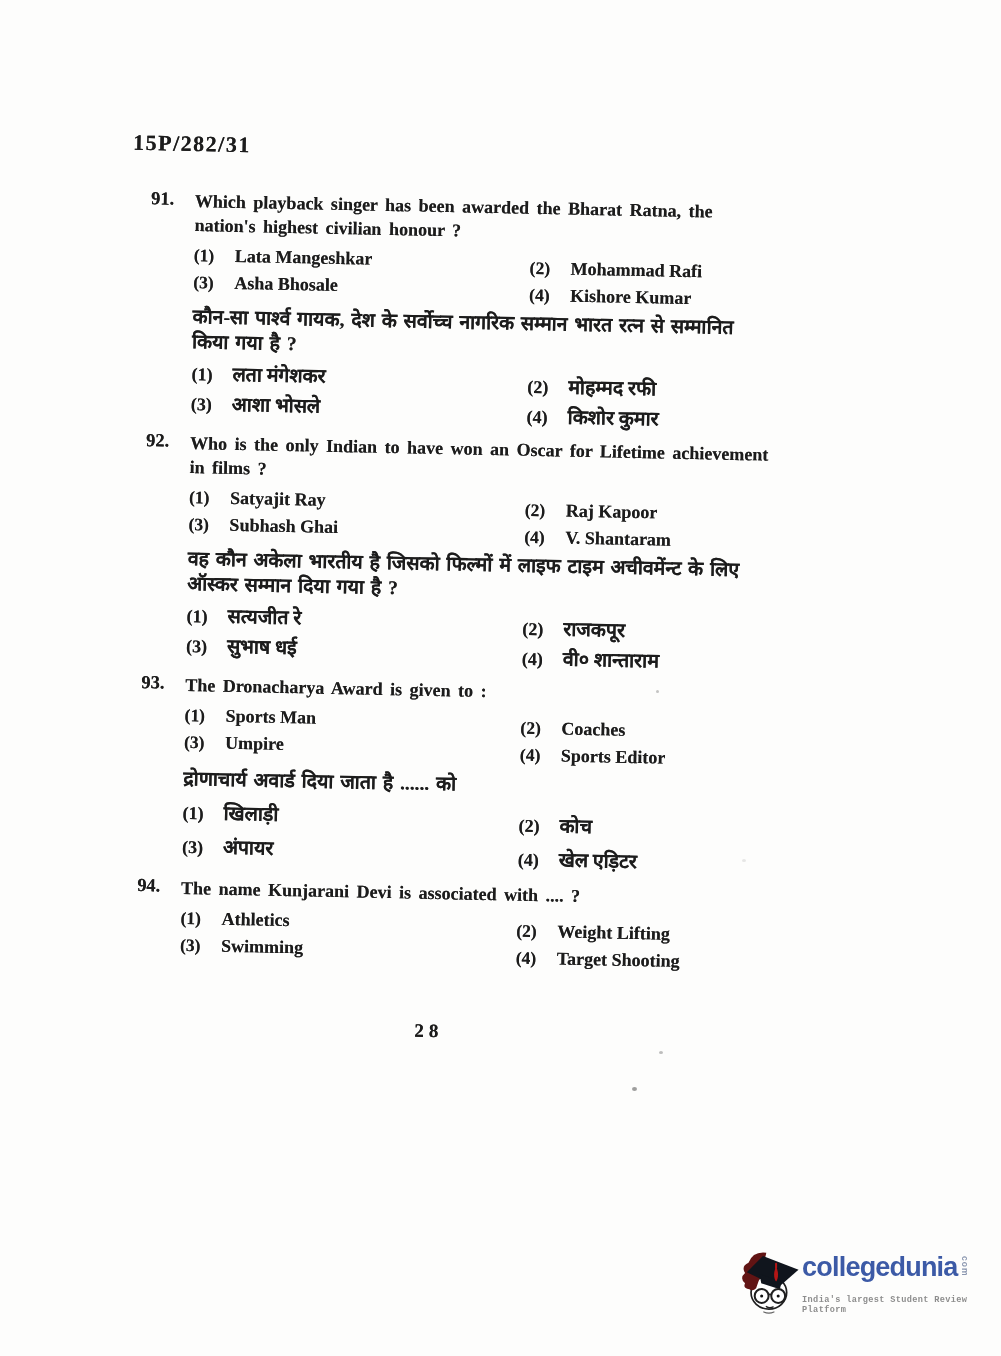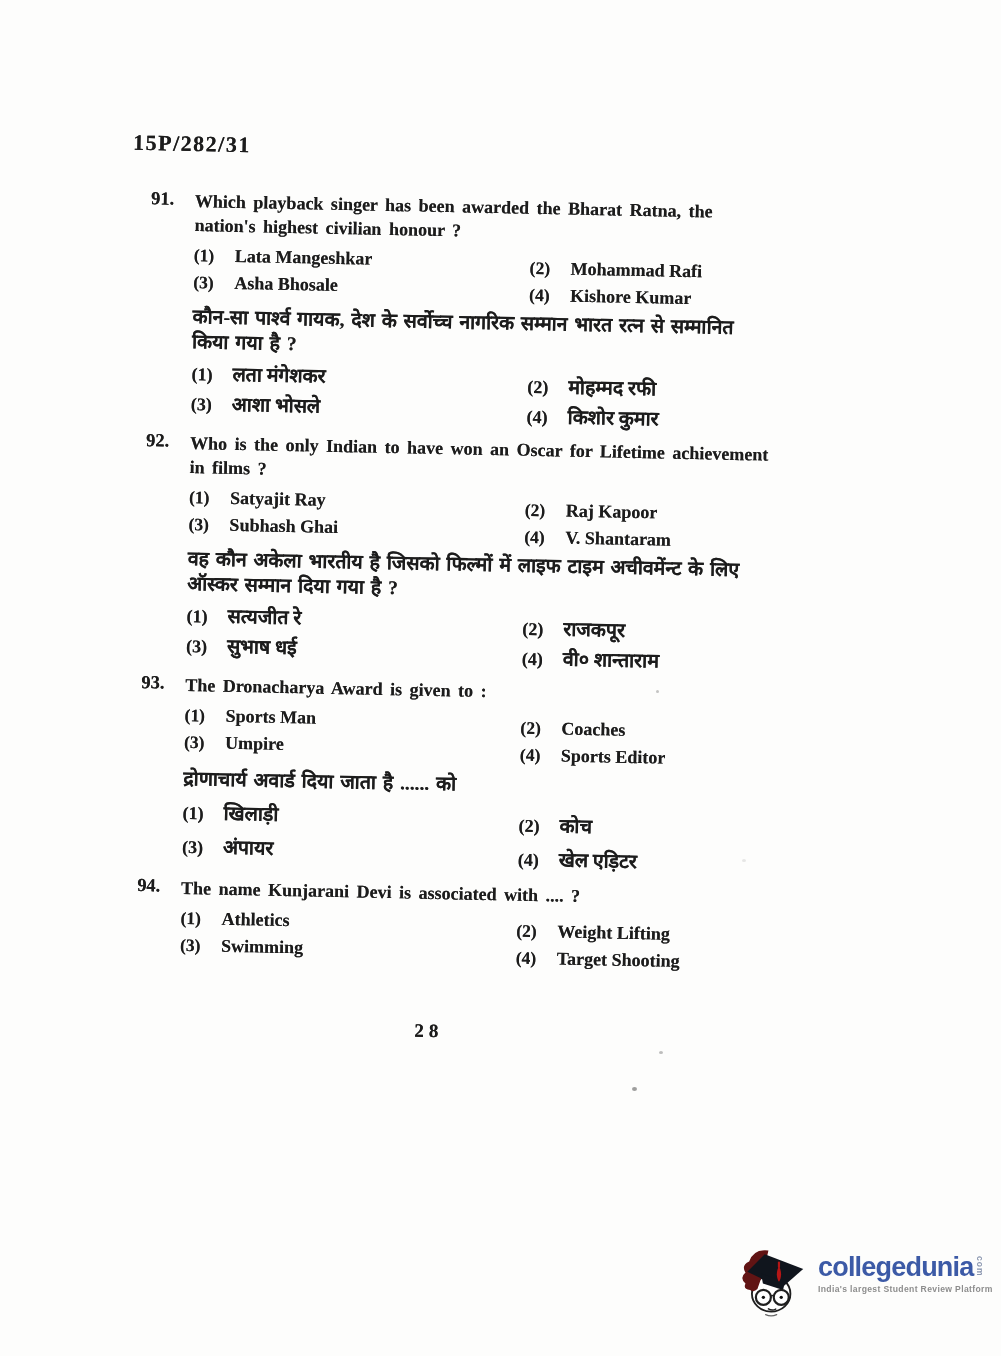--- a/index.html
+++ b/index.html
@@ -50,38 +50,38 @@
     font-size:19px;font-weight:700;letter-spacing:5px;
     text-shadow:0 0 .6px rgba(20,20,20,.8);
   }
   
   .speck{position:absolute;background:#7e7e7e;border-radius:50%;}
   .speck.s1{left:656px;top:690px;width:3px;height:3px;opacity:.45;}
   .speck.s2{left:742px;top:859px;width:4px;height:3px;opacity:.18;}
   .speck.s3{left:659px;top:1051px;width:4px;height:3px;opacity:.5;}
   .speck.s4{left:632px;top:1087px;width:5px;height:4px;opacity:.75;}
   
-  .logo{position:absolute;left:740px;top:1240px;display:flex;gap:12px;align-items:flex-start;}
+  .logo{position:absolute;left:740px;top:1240px;display:flex;gap:1px;align-items:flex-start;}
   .logo svg{display:block;}
   .logo-text{padding-top:13px;}
   .brand-row{display:flex;align-items:flex-start;}
   .brand{
     font-family:"Liberation Sans","DejaVu Sans",sans-serif;
     font-weight:700;font-size:27px;line-height:28px;letter-spacing:-.8px;
     color:#3c5aa6;
   }
   .brand-domain{
     font-family:"Liberation Sans","DejaVu Sans",sans-serif;
     writing-mode:vertical-rl;font-size:8.5px;font-weight:700;
     color:#8a96af;letter-spacing:1px;line-height:9px;margin-left:2px;margin-top:3px;
   }
   .tagline{
-    font-family:Liberation Sans, sans-serif;
+    font-family:Liberation Mono, monospace;
     font-size:8.6px;font-weight:700;letter-spacing:.35px;
-    color:#8d8d8d;margin-top:3px;
+    color:#8d8d8d;margin-top:14px;
   }
 </style>
 </head>
 <body>
 
 <div class="scan">
 
   <div class="doc-code">15P/282/31</div>
 
   <div class="qwrap">

